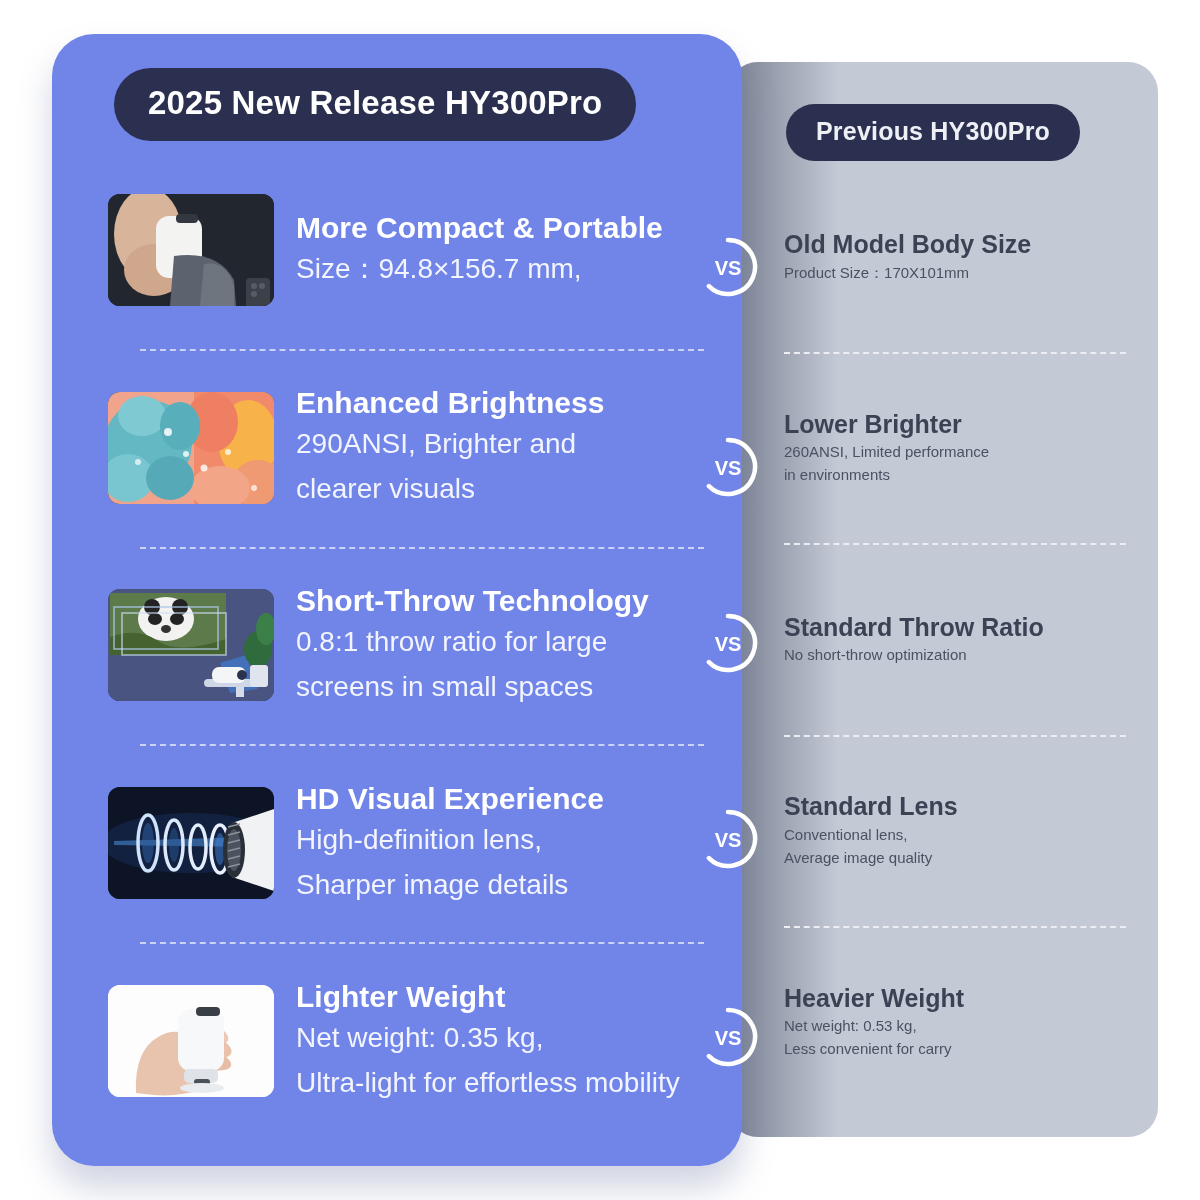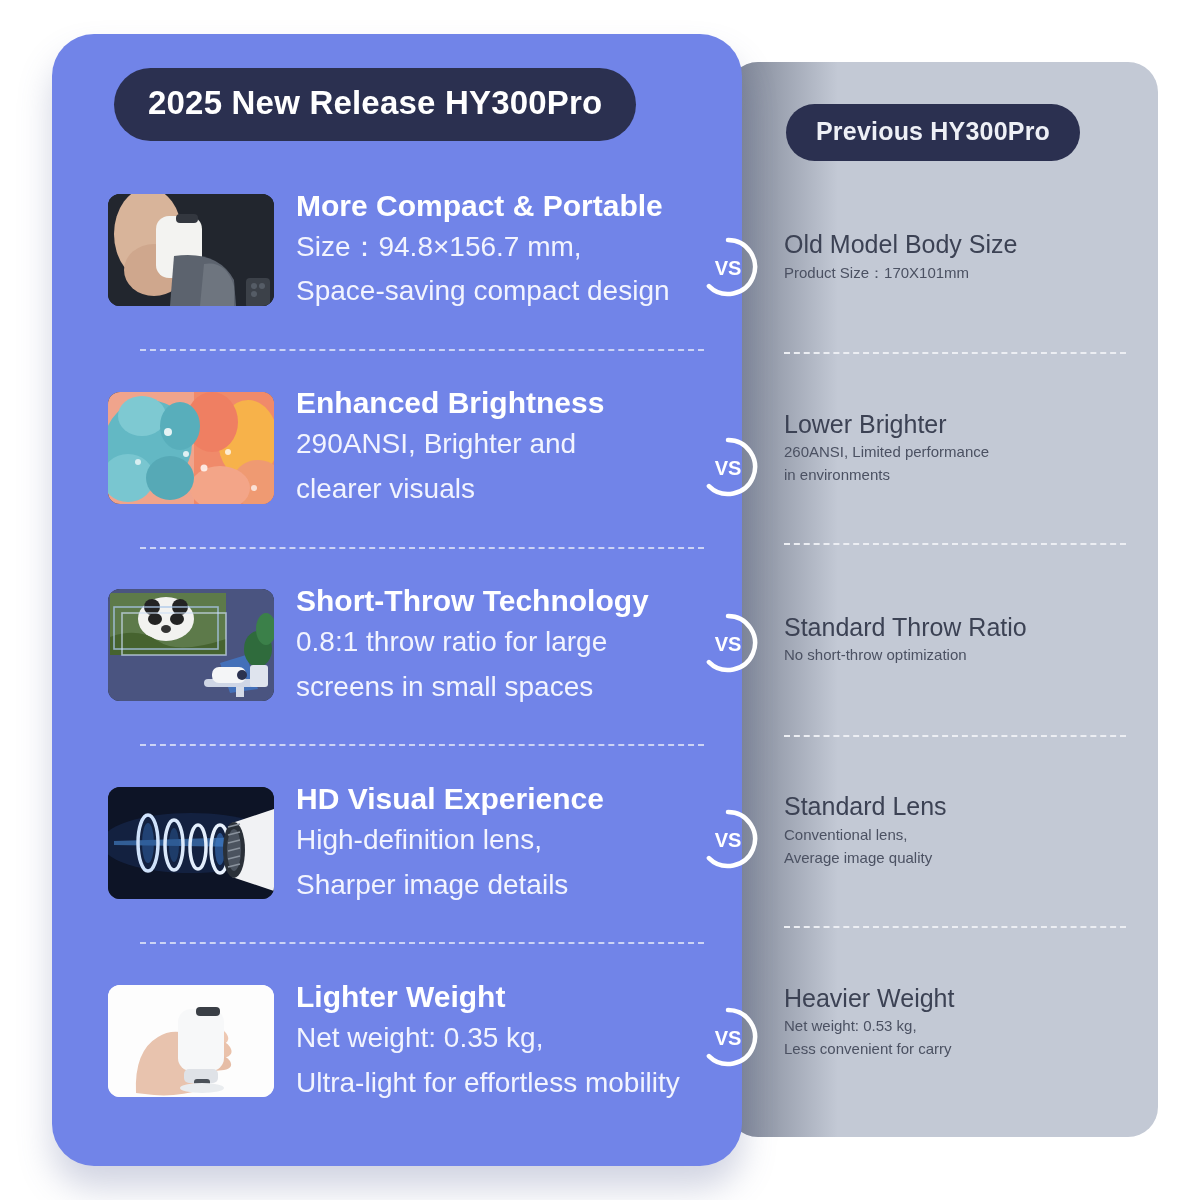--- a/index.html
+++ b/index.html
@@ -46,21 +46,21 @@
     flex: 1 1 0;
     display: flex; flex-direction: column; justify-content: center;
     position: relative;
     padding-right: 6px;
   }
   .right-row + .right-row::before {
     content:"";
     position:absolute; left:0; right:10px; top:0;
     border-top: 2px dashed #eceef3;
   }
-  .r-title { font-size: 25px; font-weight: normal; color: #3c4254; line-height: 1.25; }
+  .r-title { font-size: 25px; font-weight: bold; color: #3c4254; line-height: 1.25; }
   .r-line  { font-size: 15px; color: #4b5162; line-height: 1.55; font-weight: 400; }
 
   
   .panel-left {
     position: absolute;
     left: 52px; top: 34px;
     width: 690px; height: 1132px;
     background: #7184e8;
     border-radius: 42px;
     box-shadow: 0 22px 34px rgba(90,100,150,0.28);
@@ -169,21 +169,20 @@
             <path d="M96 70 Q118 66 126 92 L126 112 L92 112 Z" fill="#6e757f"></path>
             <rect x="138" y="84" width="24" height="30" rx="4" fill="#3c4149"></rect>
             <circle cx="146" cy="92" r="3" fill="#555c66"></circle>
             <circle cx="154" cy="92" r="3" fill="#555c66"></circle>
             <circle cx="146" cy="100" r="3" fill="#555c66"></circle>
           </svg>
         </div>
         <div class="l-text">
           <div class="l-title">More Compact &amp; Portable</div>
           <div class="l-line">Size：94.8×156.7 mm,</div>
-          <div class="l-line">Space-saving compact design</div>
         </div>
       </div>
 
       <div class="left-row">
         <div class="thumb">
           <svg viewBox="0 0 166 112" preserveAspectRatio="xMidYMid slice">
             <rect width="166" height="112" fill="#f0a48c"></rect>
             <path d="M86 0h80v112H86z" fill="#f08a6a"></path>
             <ellipse cx="140" cy="48" rx="30" ry="40" fill="#f7b24a"></ellipse>
             <ellipse cx="150" cy="92" rx="26" ry="24" fill="#ef9a72"></ellipse>

